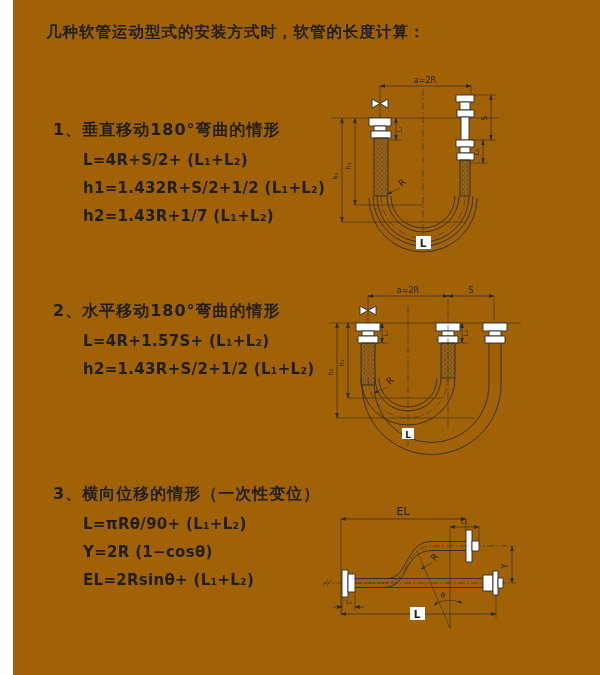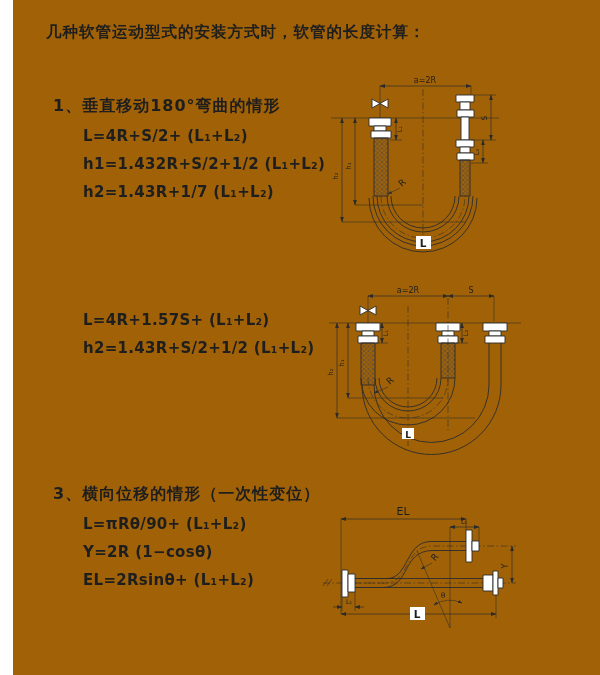--- a/index.html
+++ b/index.html
@@ -7,21 +7,21 @@
     position:relative;width:600px;height:675px;background:#a16207;
     font-family:"DejaVu Sans","Liberation Sans",sans-serif;color:#1e1e1e;
     overflow:hidden;
     margin-left:13px;
   }
   .title{
     position:absolute;left:33px;top:22px;font-size:15.5px;font-weight:700;
     letter-spacing:1px;white-space:nowrap;
   }
   .sec{position:absolute;left:40px;white-space:nowrap;}
-  .sec1{top:96px}.sec2{top:301px}.sec3{top:484px}
+  .sec1{top:120px}.sec2{top:301px}.sec3{top:484px}
   .heading{font-size:16px;font-weight:700;letter-spacing:1px;}
   .formula{margin:10px 0 0 30px;font-size:15px;font-weight:700;letter-spacing:.3px;}
   svg.drawings{position:absolute;left:0;top:0;width:600px;height:675px;}
   svg.drawings *{vector-effect:non-scaling-stroke;}
   .ln{stroke:#2b2b2b;stroke-width:.9;fill:none;}
   .thin{stroke:#2b2b2b;stroke-width:.55;fill:none;}
   .cl{stroke:#2b2b2b;stroke-width:.55;fill:none;stroke-dasharray:7 2.5 1.5 2.5;}
   .fit{stroke:#2b2b2b;stroke-width:.9;fill:#ffffff;}
   .hose{stroke:#2b2b2b;stroke-width:.9;fill:url(#hatch);}
   .dim{stroke:#2b2b2b;stroke-width:.7;fill:none;}
@@ -36,20 +36,21 @@
   <div class="title">几种软管运动型式的安装方式时，软管的长度计算：</div>
 
   <section class="sec sec1">
     <div class="heading">1、垂直移动180°弯曲的情形</div>
     <div class="formula">L=4R+S/2+ (L₁+L₂)</div>
     <div class="formula">h1=1.432R+S/2+1/2 (L₁+L₂)</div>
     <div class="formula">h2=1.43R+1/7 (L₁+L₂)</div>
   </section>
 
   <section class="sec sec2">
+    <div class="heading">2、水平移动180°弯曲的情形</div>
     <div class="formula">L=4R+1.57S+ (L₁+L₂)</div>
     <div class="formula">h2=1.43R+S/2+1/2 (L₁+L₂)</div>
   </section>
 
   <section class="sec sec3">
     <div class="heading">3、横向位移的情形（一次性变位）</div>
     <div class="formula">L=πRθ/90+ (L₁+L₂)</div>
     <div class="formula">Y=2R (1−cosθ)</div>
     <div class="formula">EL=2Rsinθ+ (L₁+L₂)</div>
   </section>

